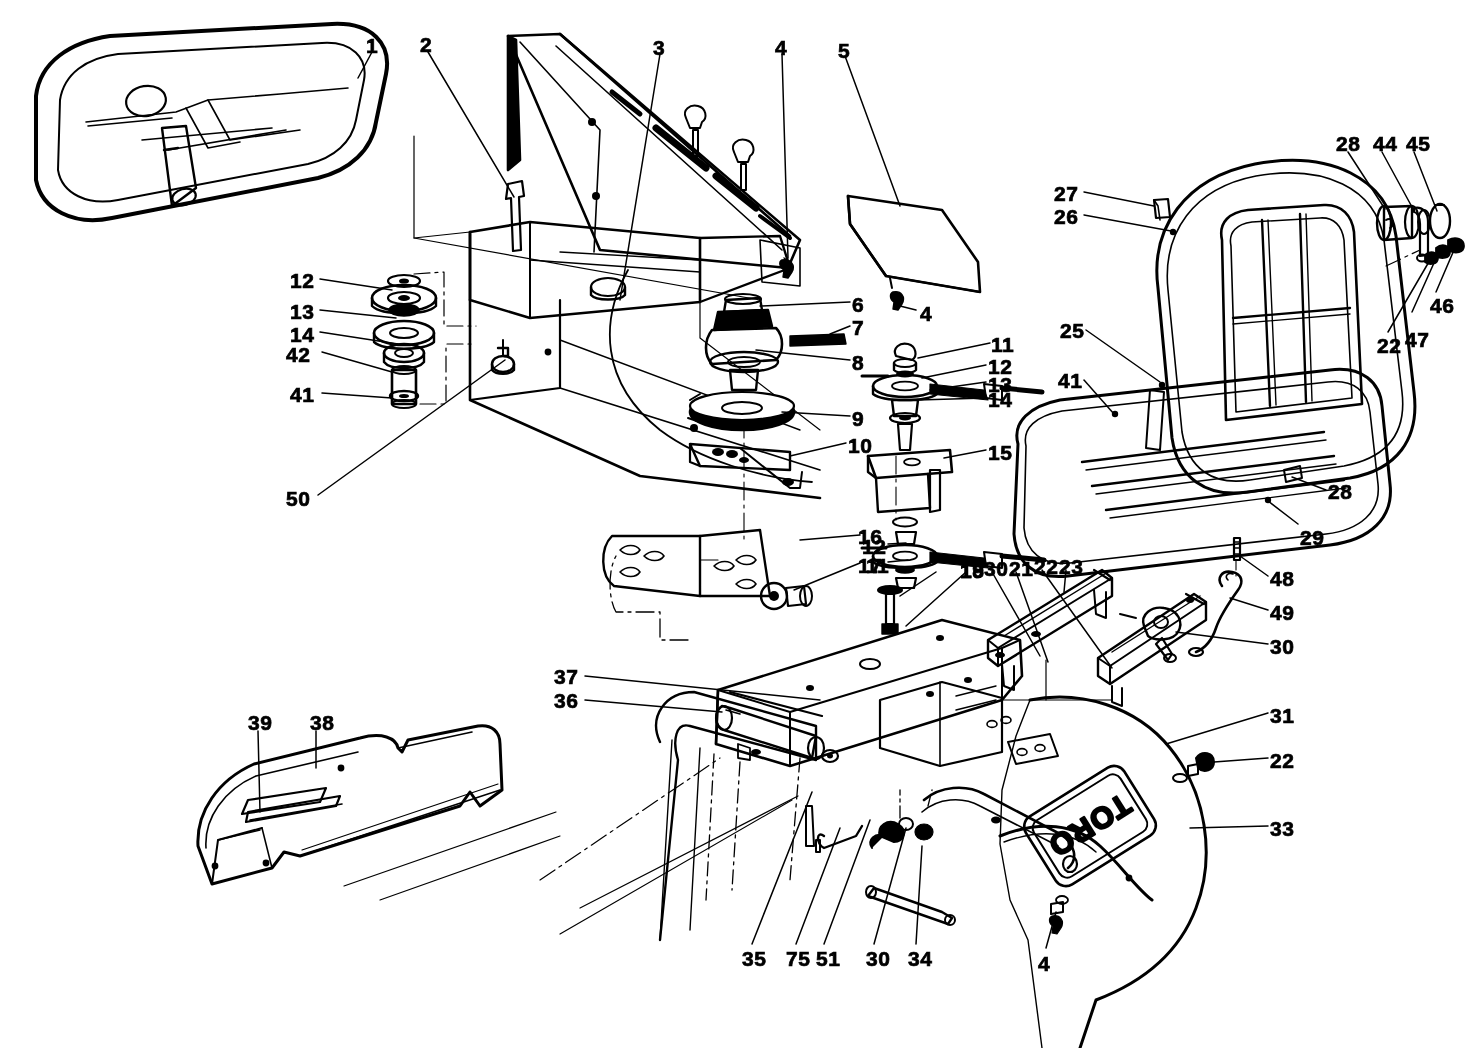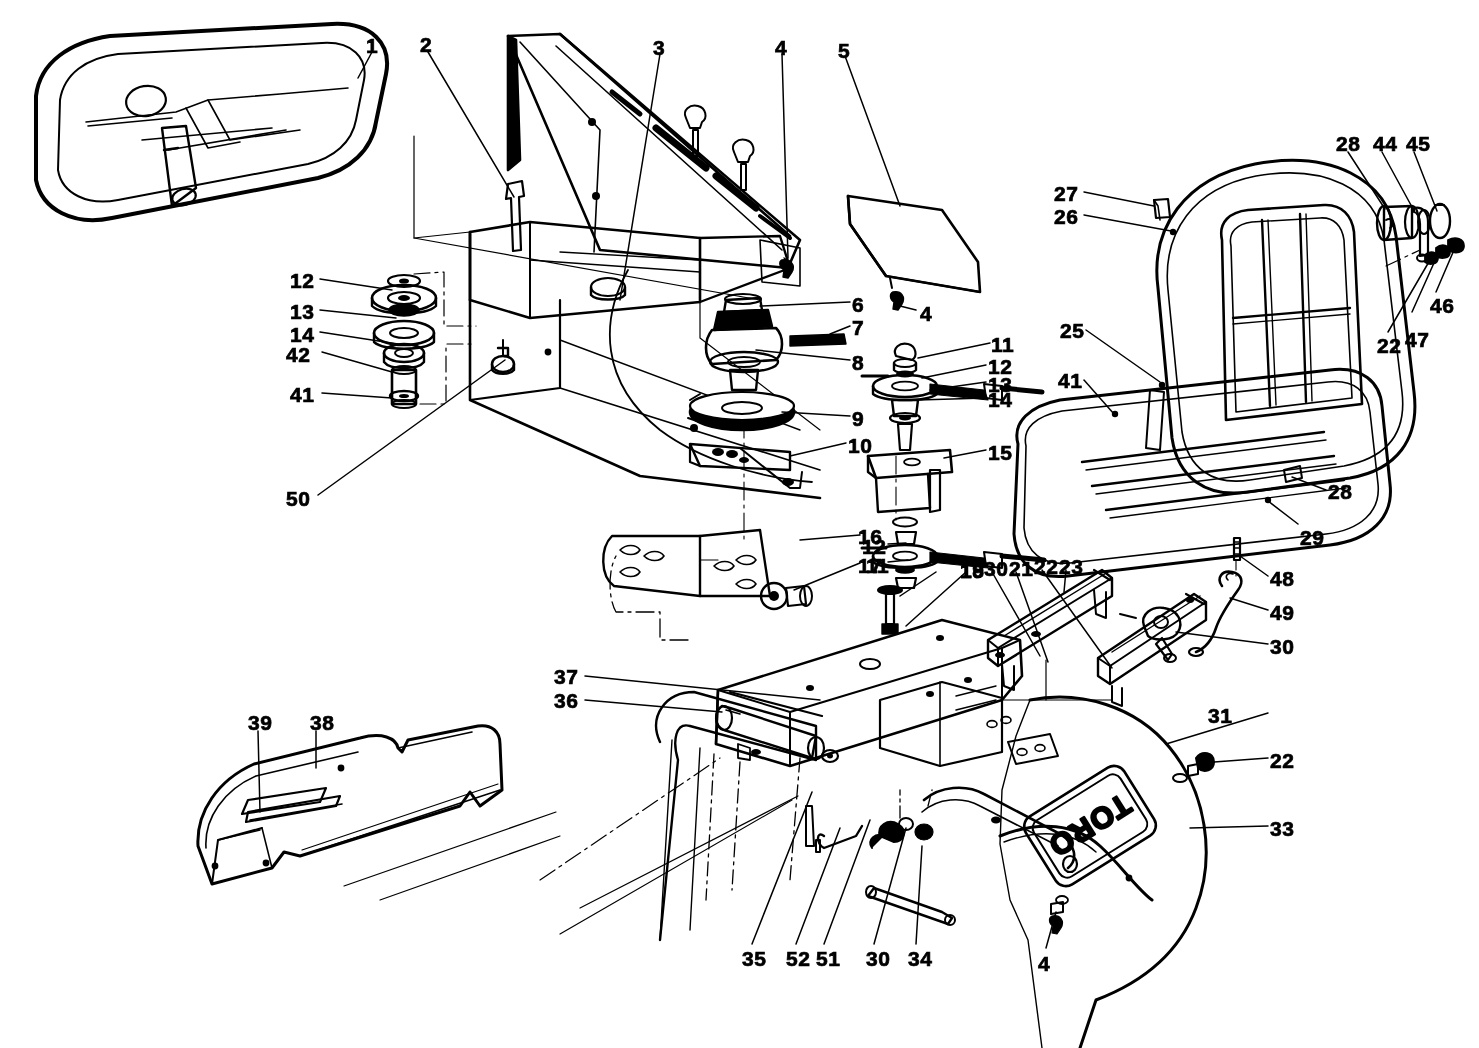--- a/index.html
+++ b/index.html
@@ -583,30 +583,30 @@
   <div class="callout" style="left:1406px;top:133px">45</div>
   <div class="callout" style="left:1430px;top:295px">46</div>
   <div class="callout" style="left:1405px;top:329px">47</div>
   <div class="callout" style="left:1377px;top:335px">22</div>
 
   <div class="callout" style="left:1328px;top:481px">28</div>
   <div class="callout" style="left:1300px;top:527px">29</div>
   <div class="callout" style="left:1270px;top:568px">48</div>
   <div class="callout" style="left:1270px;top:602px">49</div>
   <div class="callout" style="left:1270px;top:636px">30</div>
-  <div class="callout" style="left:1208px;top:705px">31</div>
+  <div class="callout" style="left:1270px;top:705px">31</div>
   <div class="callout" style="left:1270px;top:750px">22</div>
   <div class="callout" style="left:1270px;top:818px">33</div>
 
   <div class="callout" style="left:554px;top:666px">37</div>
   <div class="callout" style="left:554px;top:690px">36</div>
 
   <div class="callout" style="left:248px;top:712px">39</div>
   <div class="callout" style="left:310px;top:712px">38</div>
 
   <div class="callout" style="left:742px;top:948px">35</div>
-  <div class="callout" style="left:786px;top:948px">52</div>
+  <div class="callout" style="left:786px;top:948px">75</div>
   <div class="callout" style="left:816px;top:948px">51</div>
   <div class="callout" style="left:866px;top:948px">30</div>
   <div class="callout" style="left:908px;top:948px">34</div>
   <div class="callout" style="left:1038px;top:953px">4</div>
 
 </div>
 
 </body></html>

